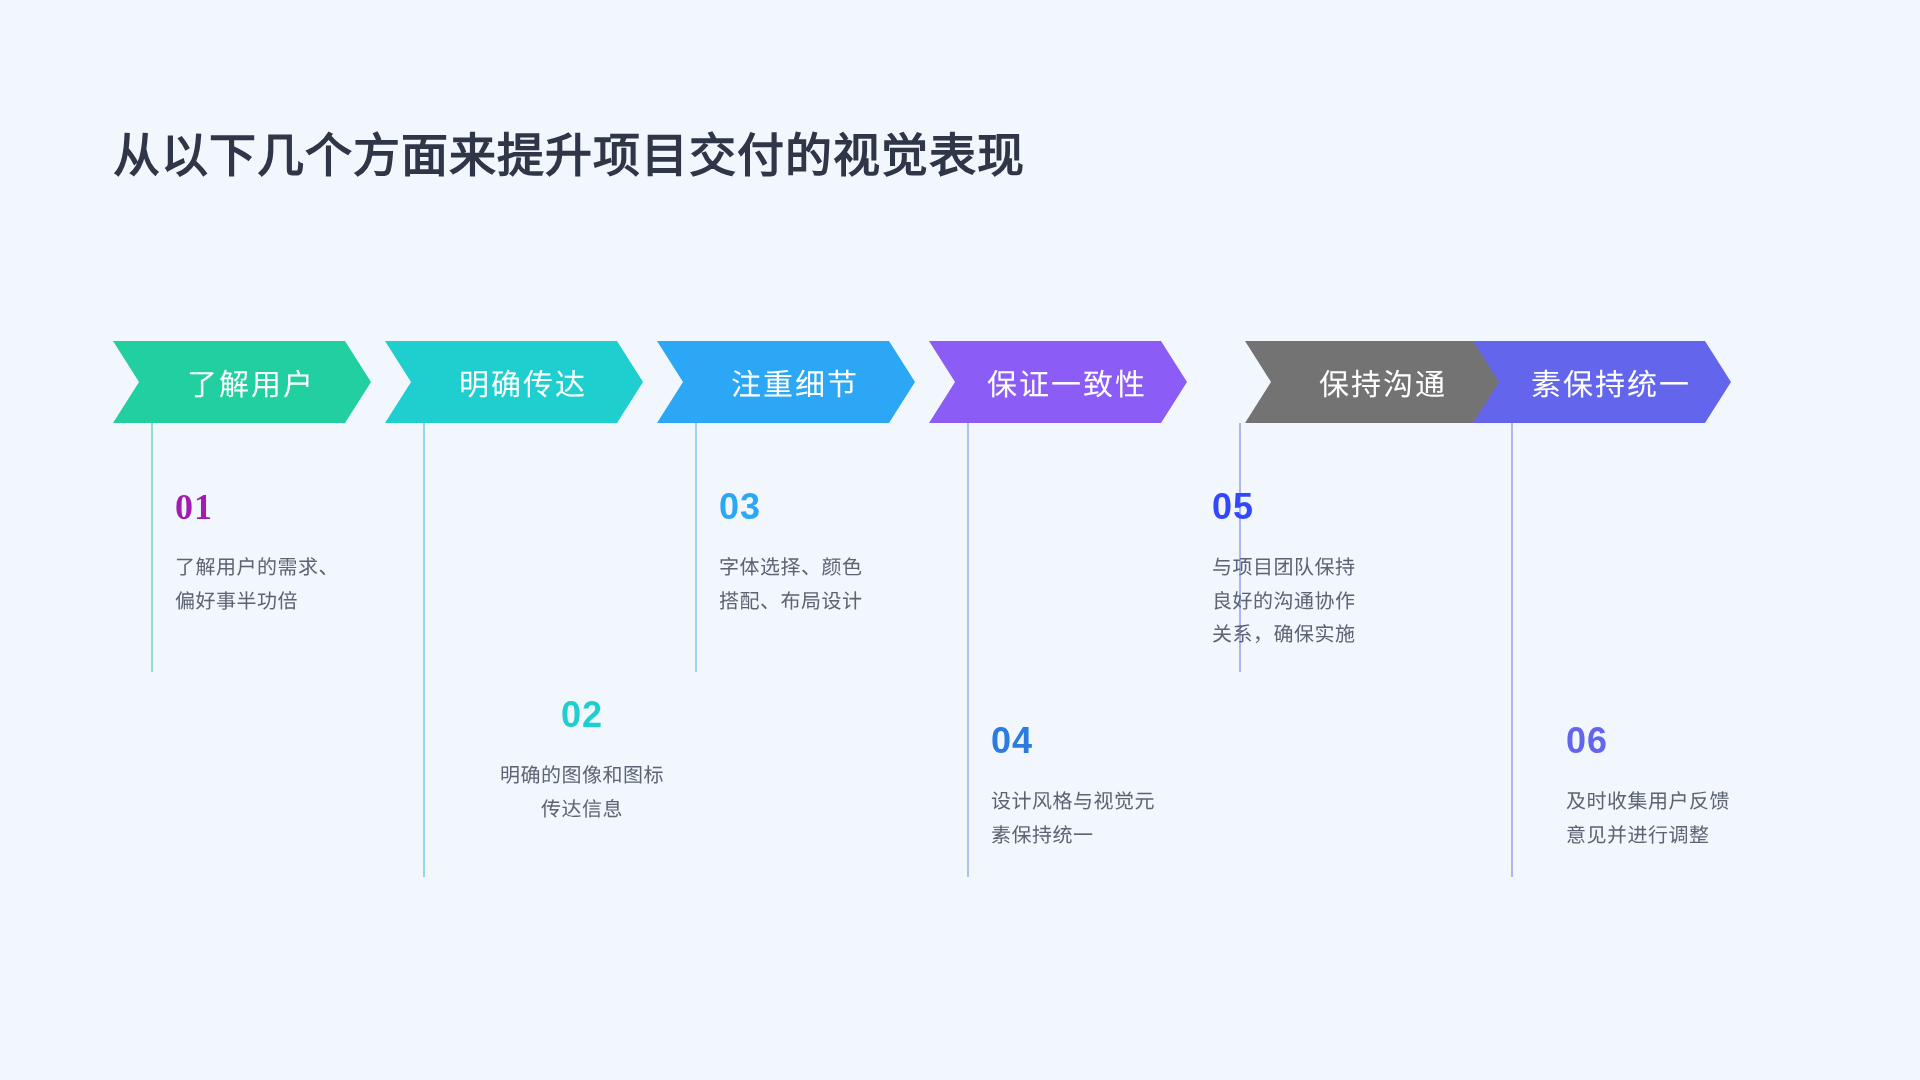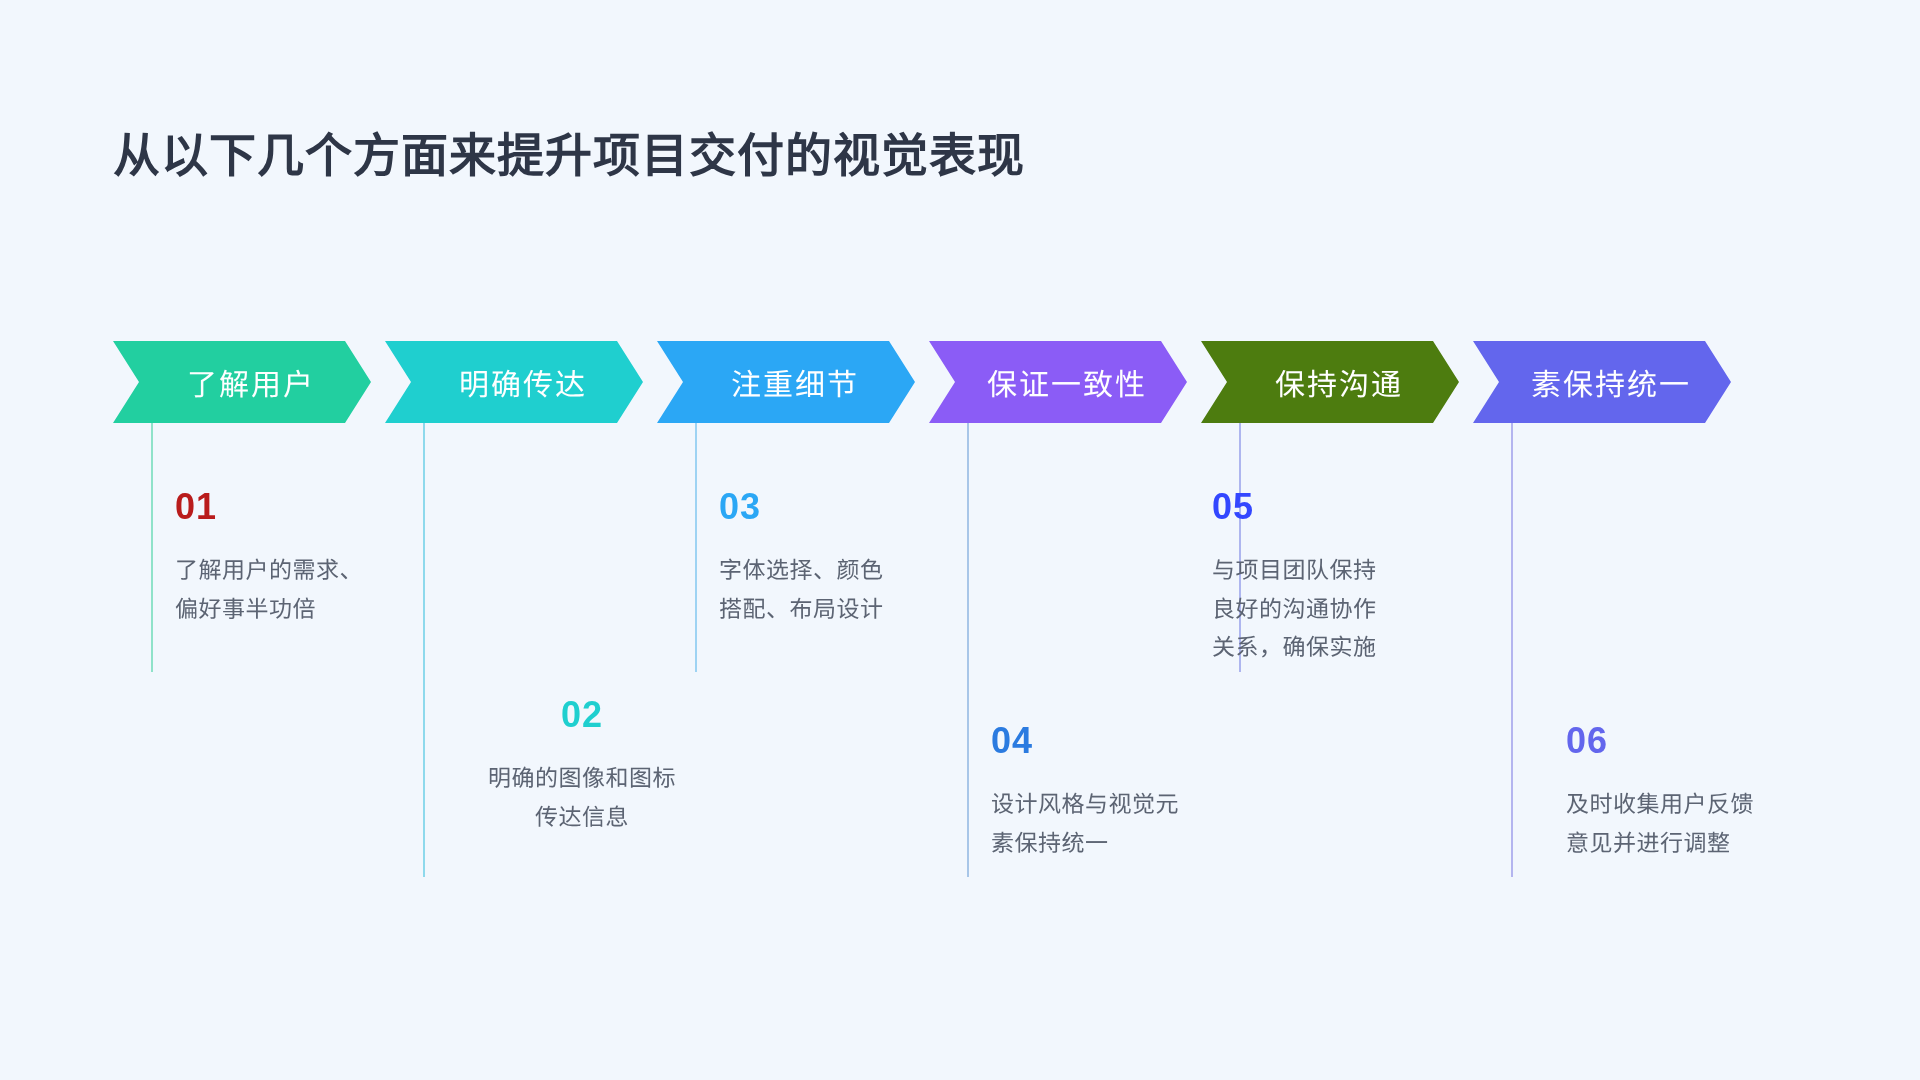--- a/index.html
+++ b/index.html
@@ -75,21 +75,21 @@
     width: 270px;
   }
   .block-number {
     font-size: 36px;
     font-weight: bold;
     line-height: 1;
     margin-bottom: 26px;
     letter-spacing: 1px;
   }
   .block-desc {
-    font-size: 23px;
+    font-size: 20px;
     color: #5c6473;
     line-height: 1.68;
     letter-spacing: 0.5px;
     white-space: pre-line;
   }
 </style>
 </head>
 <body>
 
 <h1 class="page-title">从以下几个方面来提升项目交付的视觉表现</h1>
@@ -100,40 +100,40 @@
     </div>
     <div class="chevron" style="left: 272px; background: rgb(31, 207, 207);">
       <span class="chevron-label">明确传达</span>
     </div>
     <div class="chevron" style="left: 544px; background: rgb(43, 167, 245);">
       <span class="chevron-label">注重细节</span>
     </div>
     <div class="chevron" style="left: 816px; background: #8b5cf6;">
       <span class="chevron-label">保证一致性</span>
     </div>
-    <div class="chevron" style="left: 1088px; background: #4d7c0f;">
+    <div class="chevron" style="left: 1132px; background: #737373;">
       <span class="chevron-label">保持沟通</span>
     </div>
     <div class="chevron" style="left: 1360px; background: rgb(99, 102, 237);">
       <span class="chevron-label">素保持统一</span>
     </div>
   </div>
 
 <div id="connector-layer">
     <div class="connector" style="left: 151px; background: rgb(143, 226, 201); height: 249px;"></div>
     <div class="connector" style="left: 423px; background: rgb(142, 217, 236); height: 454px;"></div>
     <div class="connector" style="left: 695px; background: rgb(158, 211, 243); height: 249px;"></div>
     <div class="connector" style="left: 967px; background: rgb(168, 198, 232); height: 454px;"></div>
     <div class="connector" style="left: 1239px; background: rgb(174, 182, 239); height: 249px;"></div>
     <div class="connector" style="left: 1511px; background: rgb(180, 181, 239); height: 454px;"></div>
   </div>
 
 <div id="blocks-layer">
     <div class="block" style="left: 175px; top: 489px;">
-      <div class="block-number" style="color: #b91c1c;">01</div>
+      <div class="block-number" style="color: #a21caf; font-family: Liberation Serif, serif;">01</div>
       <div class="block-desc">了解用户的需求、
 偏好事半功倍</div>
     </div>
     <div class="block" style="left: 447px; top: 697px; text-align: center;">
       <div class="block-number" style="color: rgb(31, 207, 207);">02</div>
       <div class="block-desc">明确的图像和图标
 传达信息</div>
     </div>
     <div class="block" style="left: 719px; top: 489px;">
       <div class="block-number" style="color: rgb(43, 167, 245);">03</div>

